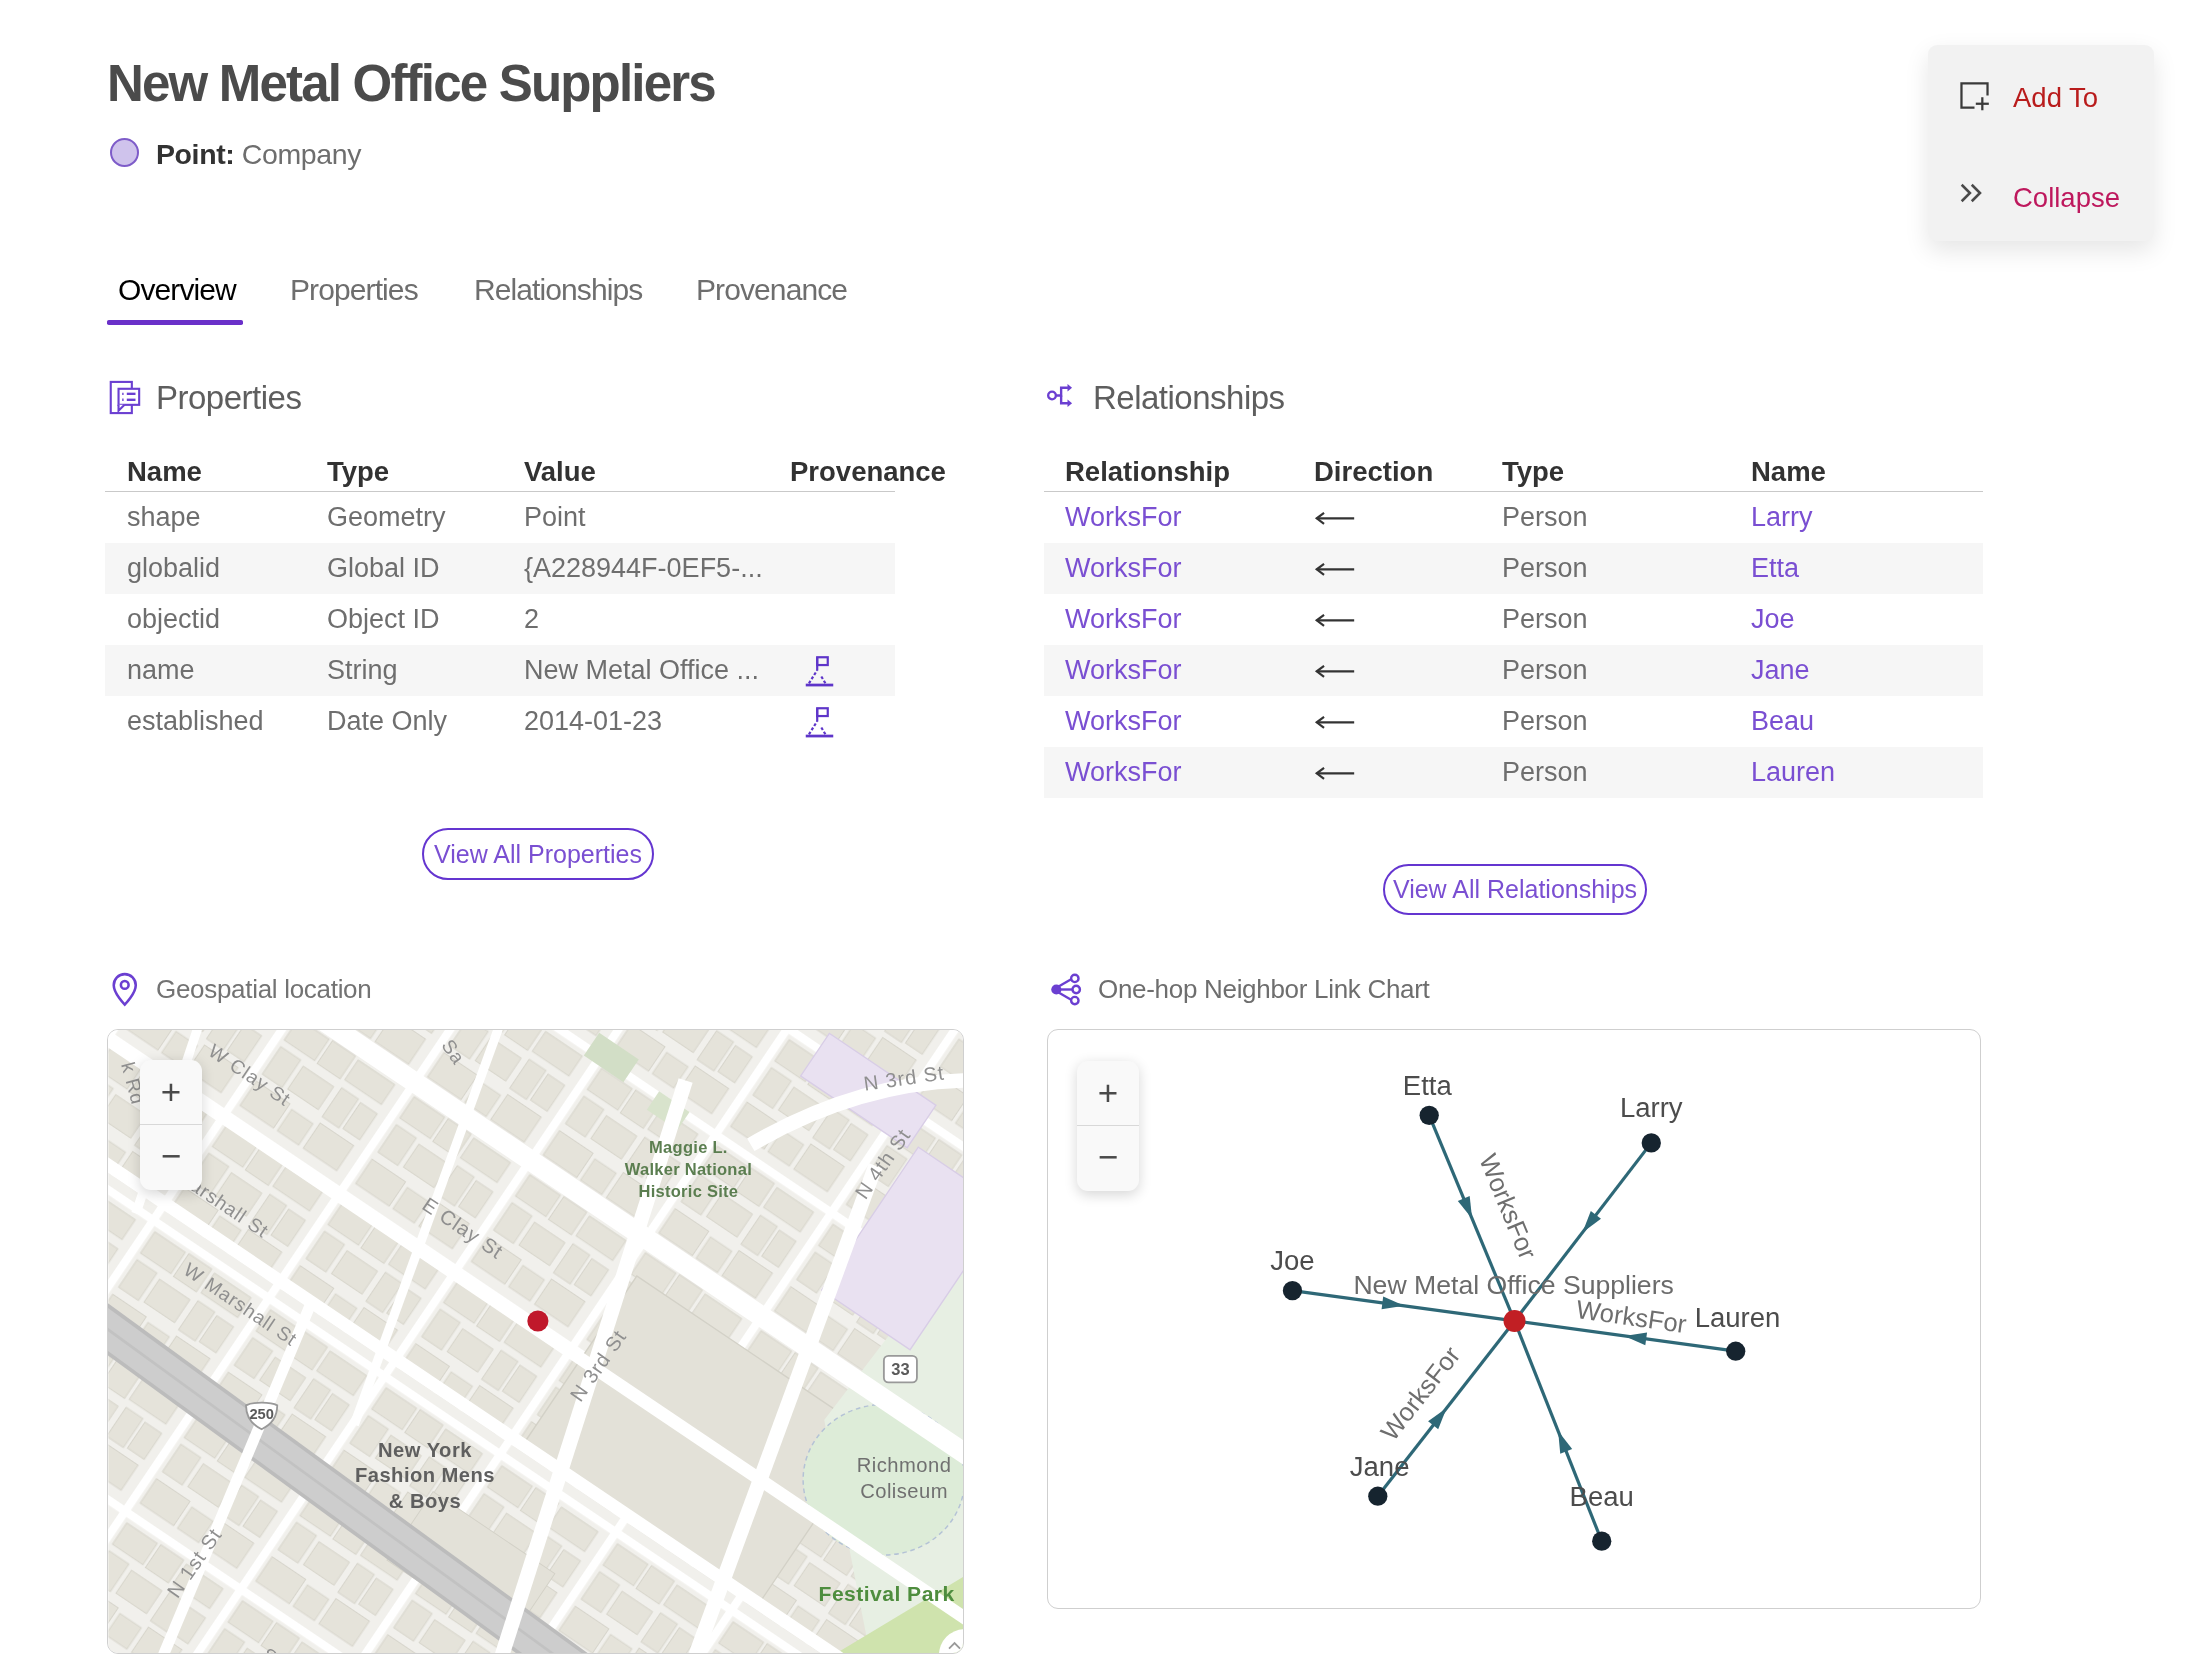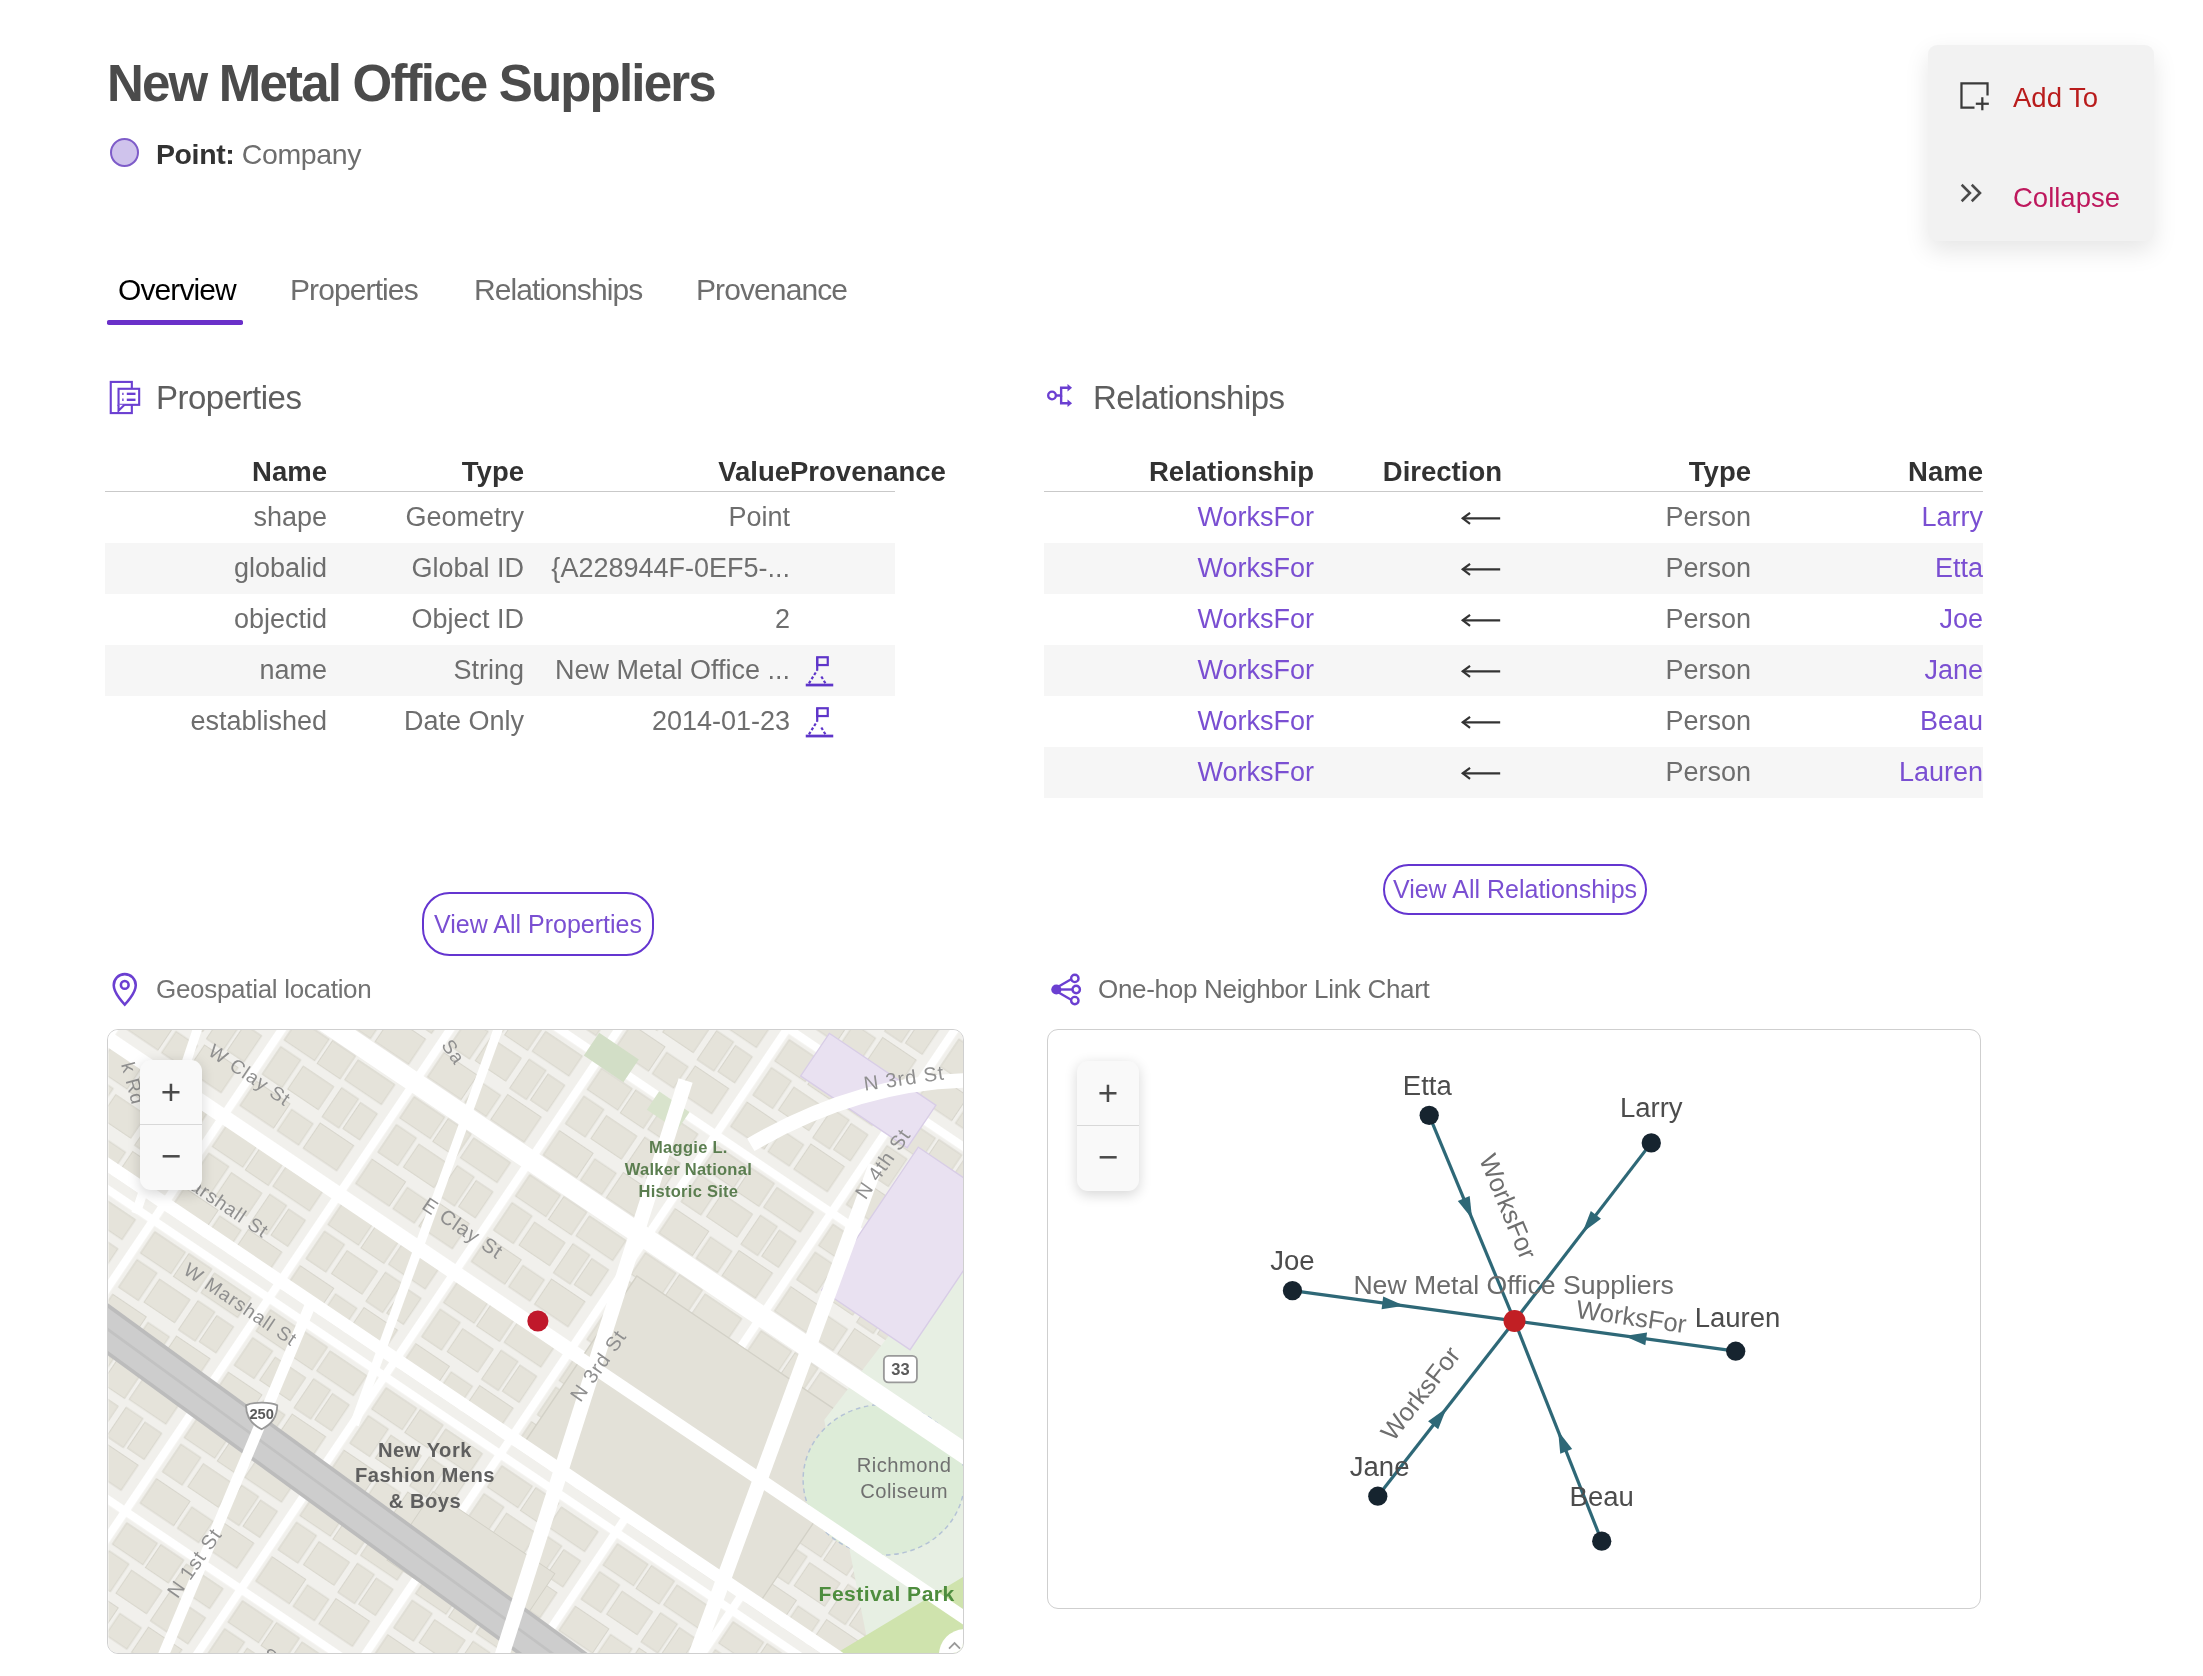--- a/index.html
+++ b/index.html
@@ -1,21 +1,21 @@
 <!DOCTYPE html>
 <html style="font-size:14.7px"><head><meta charset="utf-8">
 <style>
 html,body{margin:0;padding:0}
 body{width:2204px;height:1677px;background:#fff;font-family:"Liberation Sans",sans-serif;position:relative;overflow:hidden}
 .abs{position:absolute}
 .tab{position:absolute;font-size:30px;color:#6e6e6e;letter-spacing:-0.9px}
 .secicon{position:absolute}
 .sectitle{position:absolute;font-size:33px;color:#5e5e5e;letter-spacing:-0.5px}
 table.tbl{position:absolute;border-collapse:collapse;table-layout:fixed}
-table.tbl td,table.tbl th{padding:0;font-weight:normal;text-align:right;font-size:27px;color:#6e6e6e;height:51px;vertical-align:middle}
+table.tbl td,table.tbl th{padding:0;font-weight:normal;text-align:left;font-size:27px;color:#6e6e6e;height:51px;vertical-align:middle}
 table.tbl th{font-weight:bold;color:#323232;height:38px;border-bottom:1.8px solid #c9c9c9;font-size:27.5px}
 table.tbl tr.s td{background:#f6f6f6}
 table.tbl td.plink, .plink{color:#7a4fd2 !important}
 .pill{position:absolute;border:2.3px solid #6435d0;border-radius:27.5px;color:#7a4fd2;font-size:25px;display:flex;align-items:center;justify-content:center;background:#fff;box-sizing:border-box;white-space:nowrap}
 .card{position:absolute;border:1.4px solid #cfcfcf;border-radius:11px;box-sizing:border-box;overflow:hidden;background:#fff}
 .zoomctl{position:absolute;width:62px;height:130px;background:#f9f9f9;border-radius:11px;box-shadow:0 3.7px 13px rgba(0,0,0,.16);z-index:5}
 .zoomctl .plus,.zoomctl .minus{position:absolute;left:0;width:100%;text-align:center;color:#4a4a4a;font-size:35px;font-weight:normal}
 .zoomctl .plus{top:13px;line-height:37px}
 .zoomctl .minus{top:77px;line-height:37px}
 .zoomctl .div{position:absolute;top:64px;left:0;width:100%;height:1.4px;background:#d8d8d8}
@@ -107,21 +107,21 @@
           <div style="margin-left:13px;width:33px;height:34px"><svg width="33" height="34" viewBox="0 0 36 37" fill="none" stroke="#5e35c9" stroke-width="2.4">
               <line x1="3" y1="33.8" x2="33" y2="33.8" stroke-width="3"></line>
               <path d="M6.5 32 L15.5 17.5 M20 24.5 L24.5 32" stroke-dasharray="3.2,2.2"></path>
               <line x1="15.5" y1="18" x2="15.5" y2="3.5"></line>
               <rect x="15.5" y="3.5" width="11.5" height="8.5"></rect>
             </svg></div>
         </td>
       </tr>
 </tbody>
   </table>
-<div class="pill" style="left:422px;top:892px;width:232px;height:64px">View All Properties</div>
+<div class="pill" style="left:422px;top:828px;width:232px;height:52px">View All Properties</div>
 <svg class="secicon" style="left:1047px;top:380px" width="31" height="31" viewBox="0 0 34 34" fill="none" stroke="#6b3fd1" stroke-width="2.6">
 <circle cx="5.5" cy="17" r="4.2"></circle>
 <path d="M10 17 L15.5 17 L15.5 8.5 L23 8.5"></path>
 <path d="M15.5 17 L15.5 25.5 L23 25.5"></path>
 <path d="M22.5 4.5 L27.5 8.5 L22.5 12.5 Z" fill="#6b3fd1" stroke="none"></path>
 <path d="M22.5 21.5 L27.5 25.5 L22.5 29.5 Z" fill="#6b3fd1" stroke="none"></path>
 </svg>
 <div class="sectitle" style="left:1093px;top:379px">Relationships</div>
 <table class="tbl" style="left:1044px;top:453px;width:939px">
 <colgroup>

